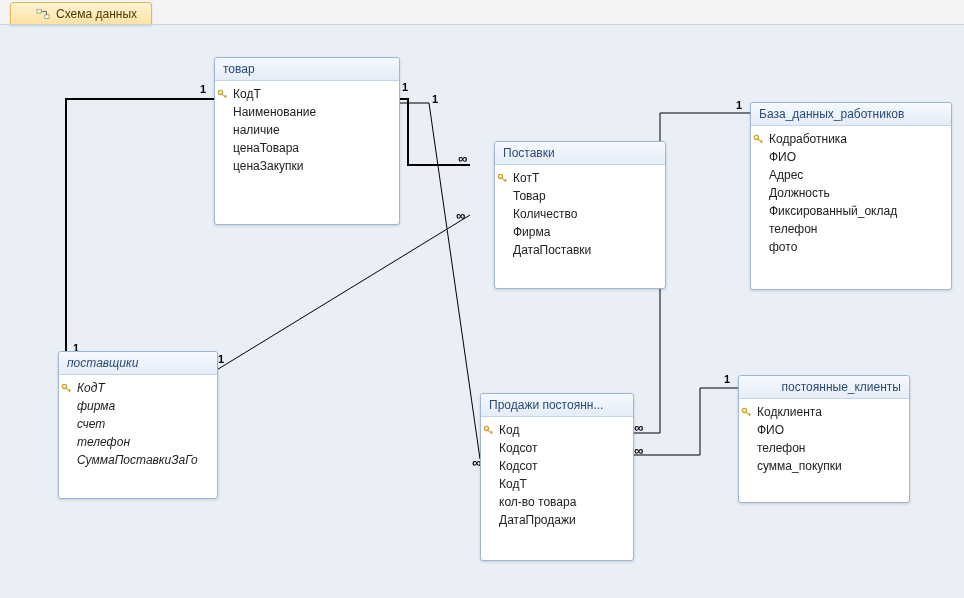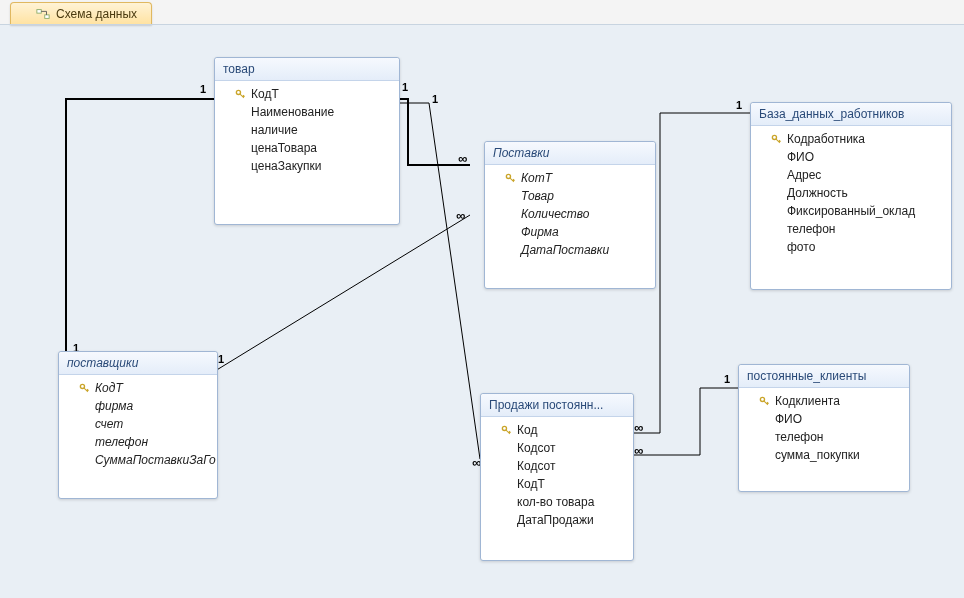--- a/index.html
+++ b/index.html
@@ -12,21 +12,21 @@
        padding:0 14px 0 24px;color:#4a3a10;font-size:12px;box-shadow:0 1px 2px rgba(0,0,0,.15);}
   .tab .icon{width:16px;height:16px;margin-right:5px;display:flex;align-items:center;justify-content:center;}
   .tab .icon svg{width:14px;height:14px;}
   .canvas{position:absolute;top:24px;left:0;right:0;bottom:0;border-top:1px solid #c8d4e0;}
   
   .entity{position:absolute;background:#fff;border:1px solid #a0b6d4;border-radius:3px;
           box-shadow:0 1px 3px rgba(0,0,0,.15);}
   .entity-title{background:linear-gradient(#f6f9fe,#e4edf9);border-bottom:1px solid #c4d4ea;
                 padding:4px 8px;color:#2a4a78;font-size:12px;border-radius:3px 3px 0 0;white-space:nowrap;overflow:hidden;text-overflow:ellipsis;}
   .entity-fields{padding:4px 0;}
-  .entity-field{display:flex;align-items:center;padding:2px 8px 2px 18px;color:#222;white-space:nowrap;}
+  .entity-field{display:flex;align-items:center;padding:2px 8px 2px 0;color:#222;white-space:nowrap;}
   .pk-icon{width:14px;height:14px;margin-right:4px;display:flex;align-items:center;justify-content:center;flex:0 0 14px;}
   .pk-icon svg{width:11px;height:11px;}
   .pk-spacer{width:18px;flex:0 0 18px;}
   
   svg.rel-lines{position:absolute;top:0;left:0;width:964px;height:574px;pointer-events:none;}
   .rel-label{position:absolute;font-size:11px;font-weight:bold;color:#000;pointer-events:none;}
   .inf{font-size:13px;}
 </style>
 </head>
 <body>
@@ -105,21 +105,21 @@
             <span class="pk-spacer"></span>
             <span>ценаТовара</span>
           </div>
           <div class="entity-field">
             <span class="pk-spacer"></span>
             <span>ценаЗакупки</span>
           </div>
         </div>
     </div>
 
-    <div class="entity" style="left:484px;top:116px;width:170px;height:146px;font-style:italic;">
+    <div class="entity" style="left:494px;top:116px;width:170px;height:146px;">
       <div class="entity-title">Поставки</div>
       <div class="entity-fields">
           <div class="entity-field">
             <span class="pk-icon">
               <svg viewBox="0 0 16 16">
                 <circle cx="5" cy="5" r="3" fill="none" stroke="#caa52a" stroke-width="2"></circle>
                 <path d="M7 7 L13 13 M11 11 L13 9 M12 12 L14 10" stroke="#caa52a" stroke-width="1.5" fill="none"></path>
               </svg>
             </span>
             <span>КотТ</span>
@@ -241,21 +241,21 @@
             <span class="pk-spacer"></span>
             <span>кол-во товара</span>
           </div>
           <div class="entity-field">
             <span class="pk-spacer"></span>
             <span>ДатаПродажи</span>
           </div>
         </div>
     </div>
 
-    <div class="entity" style="left:738px;top:339px;width:170px;height:126px;">
+    <div class="entity" style="left:738px;top:350px;width:170px;height:126px;text-align:right;">
       <div class="entity-title">постоянные_клиенты</div>
       <div class="entity-fields">
           <div class="entity-field">
             <span class="pk-icon">
               <svg viewBox="0 0 16 16">
                 <circle cx="5" cy="5" r="3" fill="none" stroke="#caa52a" stroke-width="2"></circle>
                 <path d="M7 7 L13 13 M11 11 L13 9 M12 12 L14 10" stroke="#caa52a" stroke-width="1.5" fill="none"></path>
               </svg>
             </span>
             <span>Кодклиента</span>

